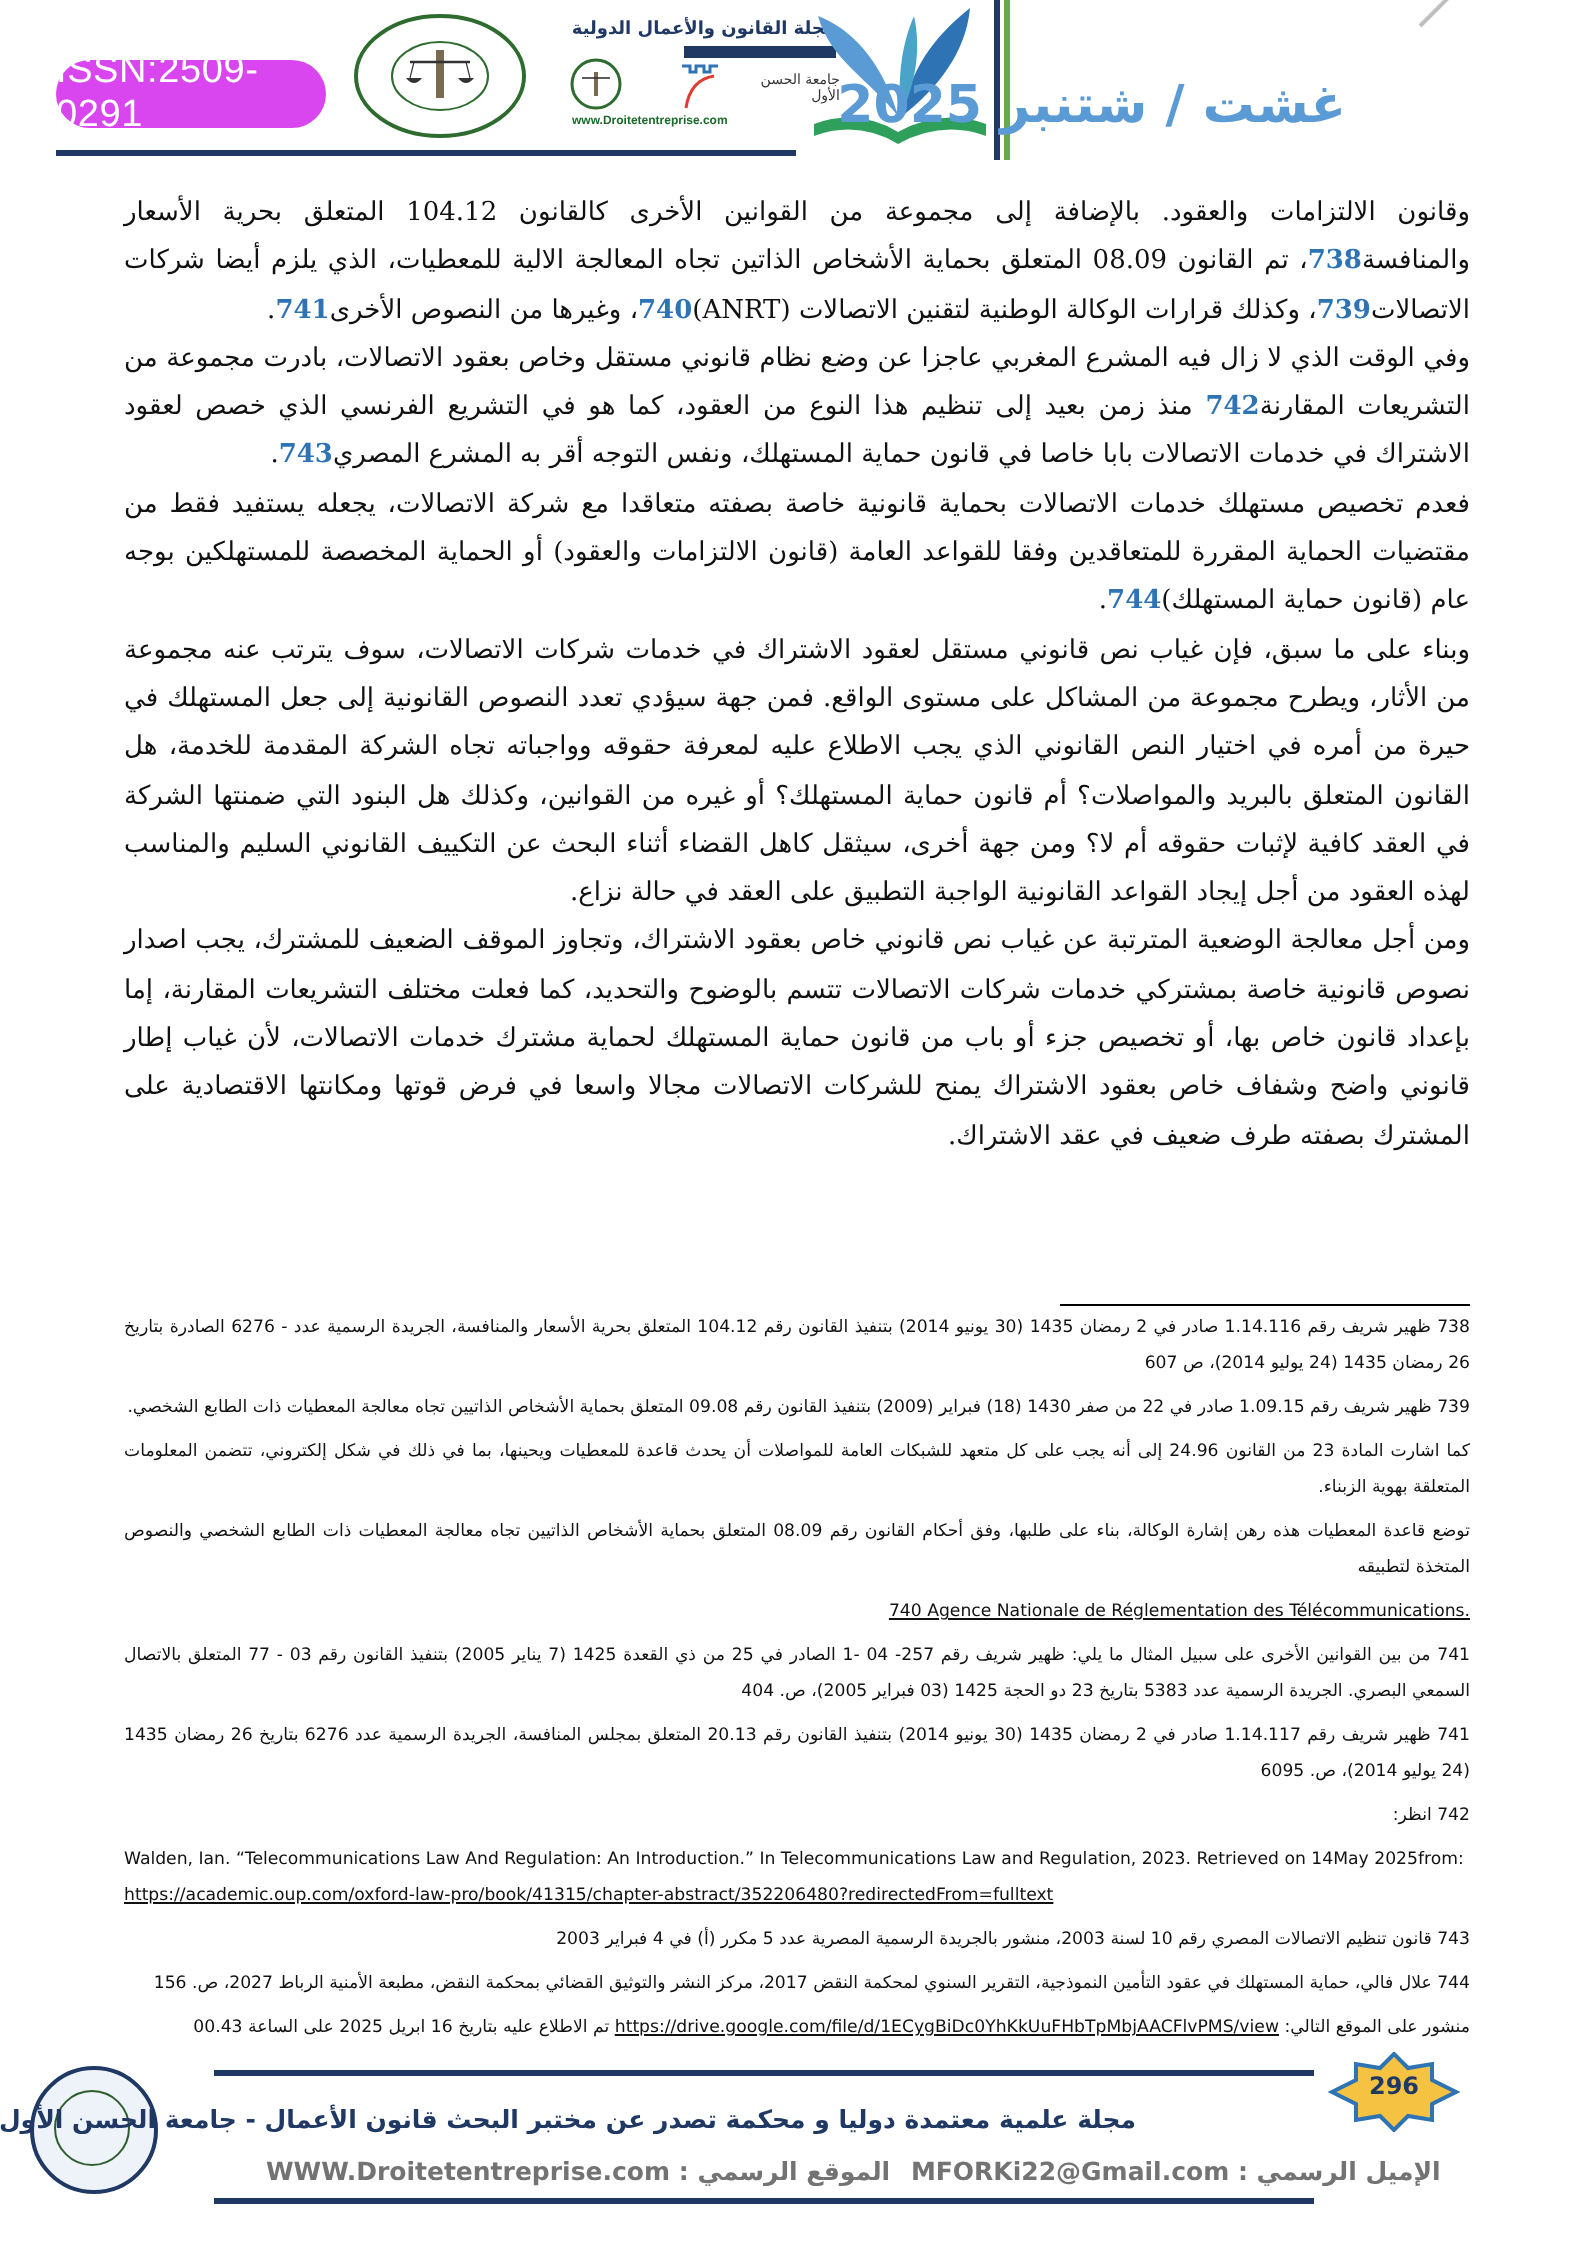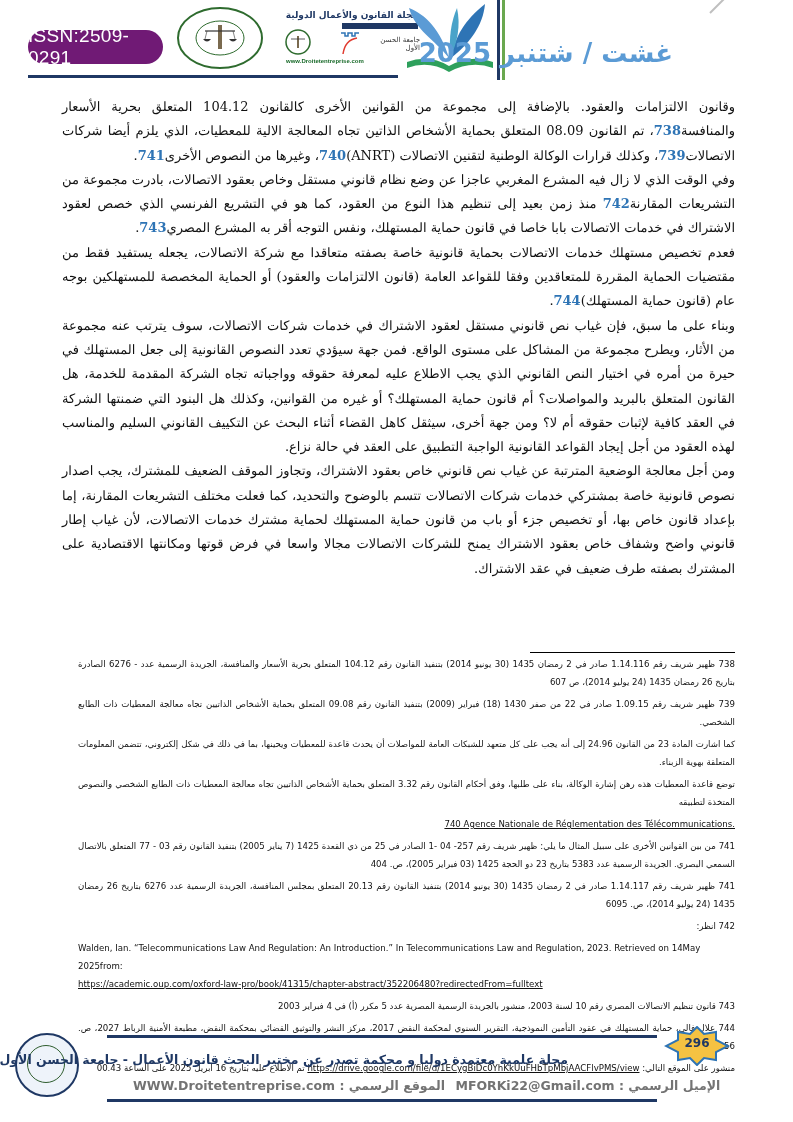--- a/index.html
+++ b/index.html
@@ -1,21 +1,21 @@
 <!DOCTYPE html>
 <html><head>
 <meta charset="utf-8">
 <style>
   html, body { margin:0; padding:0; background:#ffffff; }
   body { width:793px; height:1122px; position:relative; overflow:hidden;
          font-family:"DejaVu Sans", sans-serif; color:#111; }
   
   .header { position:absolute; left:0; top:0; width:793px; height:80px; }
   .issn { position:absolute; left:28px; top:30px; width:135px; height:34px; border-radius:17px;
-          background:#701a75; color:#fff; font-family:"Liberation Sans", sans-serif; font-size:19px;
+          background:#d946ef; color:#fff; font-family:"Liberation Sans", sans-serif; font-size:19px;
           display:flex; align-items:center; justify-content:center; letter-spacing:0.3px; }
   .lab-logo { position:absolute; left:175px; top:5px; width:90px; height:66px; }
   .journal-logo { position:absolute; left:280px; top:6px; width:140px; height:62px; }
   .journal-logo .title { position:absolute; right:2px; top:4px; font-size:9px; color:#1f3864; font-weight:bold; direction:rtl; white-space:nowrap; }
   .journal-logo .sub { position:absolute; left:62px; top:17px; width:76px; height:6px; background:#1f3864; }
   .journal-logo .site { position:absolute; left:6px; top:52px; font-size:6px; color:#1a6b2b; font-weight:bold; font-family:"Liberation Sans", sans-serif; }
   .journal-logo .univ { position:absolute; left:88px; top:30px; font-size:7px; color:#333; direction:rtl; }
   .book-logo { position:absolute; left:405px; top:0px; width:90px; height:76px; }
   .vbar { position:absolute; top:0; width:3px; height:80px; }
   .issue-line1 { position:absolute; right:115px; top:2px; font-family:"DejaVu Sans", sans-serif; font-weight:bold; font-size:26px; direction:rtl; white-space:nowrap; }
@@ -28,21 +28,21 @@
   
   .main { position:absolute; left:62px; top:95px; width:673px; direction:rtl; text-align:justify;
           font-family:"DejaVu Serif", serif; font-size:13px; line-height:24.3px; }
   .main p { margin:0; text-align-last:right; }
   .ref { color:#2e74b5; font-weight:bold; }
 
   
   .fn-rule { position:absolute; left:530px; top:652px; width:205px; height:1px; background:#000; }
   .footnotes { position:absolute; left:62px; top:655px; width:673px; direction:rtl; text-align:justify;
                font-family:"DejaVu Sans", sans-serif; font-size:8.6px; line-height:18px; color:#111; }
-  .footnotes p { margin:0 0 4px 16px; text-align-last:right; }
+  .footnotes p { margin:0 0 4px 0; text-align-last:right; }
   .footnotes .ltr { direction:ltr; text-align:left; text-align-last:left; }
   .footnotes a, .footnotes .link { color:#111; text-decoration:underline; }
 
   
   .footer-seal { position:absolute; left:15px; top:1033px; width:60px; height:60px; border-radius:50%;
                  border:2px solid #1f3864; background:#eef3fa; }
   .footer-seal .inner { position:absolute; left:10px; top:10px; width:36px; height:36px; border-radius:50%; border:1px solid #2e5d2e; }
   .footer-rule { position:absolute; left:107px; width:550px; height:3px; background:#1f3864; }
   .footer-line1 { position:absolute; right:225px; top:1052px; font-family:"DejaVu Sans", sans-serif; font-weight:bold; font-size:12.5px; color:#1f3864; direction:rtl; white-space:nowrap; }
   .footer-line2 { position:absolute; left:133px; top:1078px; font-family:"DejaVu Sans", sans-serif; font-weight:bold; font-size:12.5px; color:#737373; white-space:nowrap; direction:rtl; }
@@ -102,21 +102,21 @@
     <p><span>فعدم تخصيص مستهلك خدمات الاتصالات بحماية قانونية خاصة بصفته متعاقدا مع شركة الاتصالات، يجعله يستفيد فقط من مقتضيات الحماية المقررة للمتعاقدين وفقا للقواعد العامة (قانون الالتزامات والعقود) أو الحماية المخصصة للمستهلكين بوجه عام (قانون حماية المستهلك)</span><span class="ref">744</span><span>.</span></p>
     <p><span>وبناء على ما سبق، فإن غياب نص قانوني مستقل لعقود الاشتراك في خدمات شركات الاتصالات، سوف يترتب عنه مجموعة من الأثار، ويطرح مجموعة من المشاكل على مستوى الواقع. فمن جهة سيؤدي تعدد النصوص القانونية إلى جعل المستهلك في حيرة من أمره في اختيار النص القانوني الذي يجب الاطلاع عليه لمعرفة حقوقه وواجباته تجاه الشركة المقدمة للخدمة، هل القانون المتعلق بالبريد والمواصلات؟ أم قانون حماية المستهلك؟ أو غيره من القوانين، وكذلك هل البنود التي ضمنتها الشركة في العقد كافية لإثبات حقوقه أم لا؟ ومن جهة أخرى، سيثقل كاهل القضاء أثناء البحث عن التكييف القانوني السليم والمناسب لهذه العقود من أجل إيجاد القواعد القانونية الواجبة التطبيق على العقد في حالة نزاع.</span></p>
     <p><span>ومن أجل معالجة الوضعية المترتبة عن غياب نص قانوني خاص بعقود الاشتراك، وتجاوز الموقف الضعيف للمشترك، يجب اصدار نصوص قانونية خاصة بمشتركي خدمات شركات الاتصالات تتسم بالوضوح والتحديد، كما فعلت مختلف التشريعات المقارنة، إما بإعداد قانون خاص بها، أو تخصيص جزء أو باب من قانون حماية المستهلك لحماية مشترك خدمات الاتصالات، لأن غياب إطار قانوني واضح وشفاف خاص بعقود الاشتراك يمنح للشركات الاتصالات مجالا واسعا في فرض قوتها ومكانتها الاقتصادية على المشترك بصفته طرف ضعيف في عقد الاشتراك.</span></p>
   </div>
 
 <div class="fn-rule"></div>
 <div class="footnotes">
   <p>738 ظهير شريف رقم 1.14.116 صادر في 2 رمضان 1435 (30 يونيو 2014) بتنفيذ القانون رقم 104.12 المتعلق بحرية الأسعار والمنافسة، الجريدة الرسمية عدد - 6276 الصادرة بتاريخ 26 رمضان 1435 (24 يوليو 2014)، ص 607</p>
   <p>739 ظهير شريف رقم 1.09.15 صادر في 22 من صفر 1430 (18) فبراير (2009) بتنفيذ القانون رقم 09.08 المتعلق بحماية الأشخاص الذاتيين تجاه معالجة المعطيات ذات الطابع الشخصي.</p>
   <p>كما اشارت المادة 23 من القانون 24.96 إلى أنه يجب على كل متعهد للشبكات العامة للمواصلات أن يحدث قاعدة للمعطيات ويحينها، بما في ذلك في شكل إلكتروني، تتضمن المعلومات المتعلقة بهوية الزبناء.</p>
-  <p>توضع قاعدة المعطيات هذه رهن إشارة الوكالة، بناء على طلبها، وفق أحكام القانون رقم 3.32 المتعلق بحماية الأشخاص الذاتيين تجاه معالجة المعطيات ذات الطابع الشخصي والنصوص المتخذة لتطبيقه</p>
+  <p>توضع قاعدة المعطيات هذه رهن إشارة الوكالة، بناء على طلبها، وفق أحكام القانون رقم 08.09 المتعلق بحماية الأشخاص الذاتيين تجاه معالجة المعطيات ذات الطابع الشخصي والنصوص المتخذة لتطبيقه</p>
   <p class="ltr" style="text-align:center;text-align-last:right;direction:ltr;text-decoration:underline;">740 Agence Nationale de Réglementation des Télécommunications.</p>
   <p>741 من بين القوانين الأخرى على سبيل المثال ما يلي: ظهير شريف رقم 257- 04 -1 الصادر في 25 من ذي القعدة 1425 (7 يناير 2005) بتنفيذ القانون رقم 03 - 77 المتعلق بالاتصال السمعي البصري. الجريدة الرسمية عدد 5383 بتاريخ 23 دو الحجة 1425 (03 فبراير 2005)، ص. 404</p>
   <p>741 ظهير شريف رقم 1.14.117 صادر في 2 رمضان 1435 (30 يونيو 2014) بتنفيذ القانون رقم 20.13 المتعلق بمجلس المنافسة، الجريدة الرسمية عدد 6276 بتاريخ 26 رمضان 1435 (24 يوليو 2014)، ص. 6095</p>
   <p>742 انظر:</p>
   <p class="ltr" style="margin-bottom:0">
     <span>Walden, Ian. “Telecommunications Law And Regulation: An Introduction.” In Telecommunications Law and Regulation, 2023. Retrieved on 14May 2025from:</span><br>
     <span class="link">https://academic.oup.com/oxford-law-pro/book/41315/chapter-abstract/352206480?redirectedFrom=fulltext</span>
   </p>
   <p style="margin-top:4px">743 قانون تنظيم الاتصالات المصري رقم 10 لسنة 2003، منشور بالجريدة الرسمية المصرية عدد 5 مكرر (أ) في 4 فبراير 2003</p>
   <p>744 علال فالي، حماية المستهلك في عقود التأمين النموذجية، التقرير السنوي لمحكمة النقض 2017، مركز النشر والتوثيق القضائي بمحكمة النقض، مطبعة الأمنية الرباط 2027، ص. 156</p>

